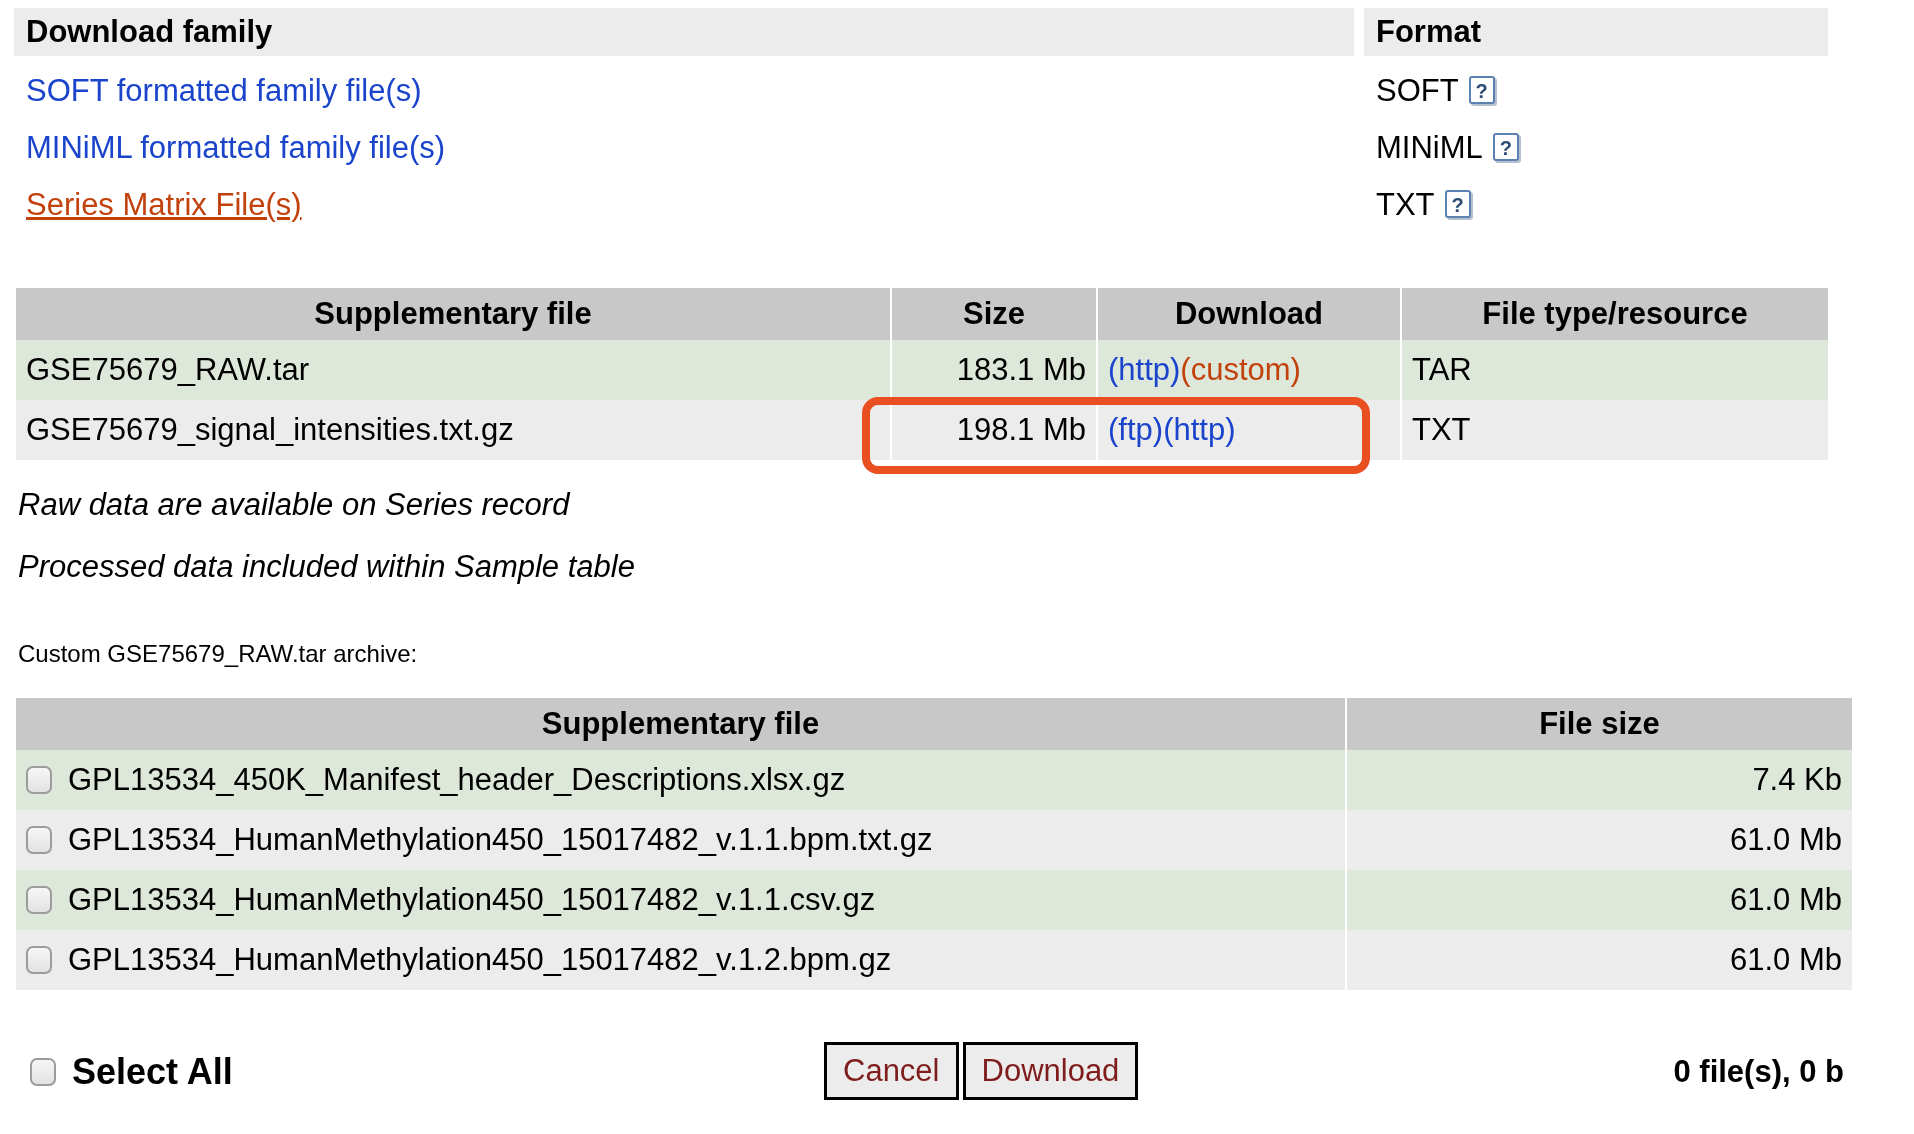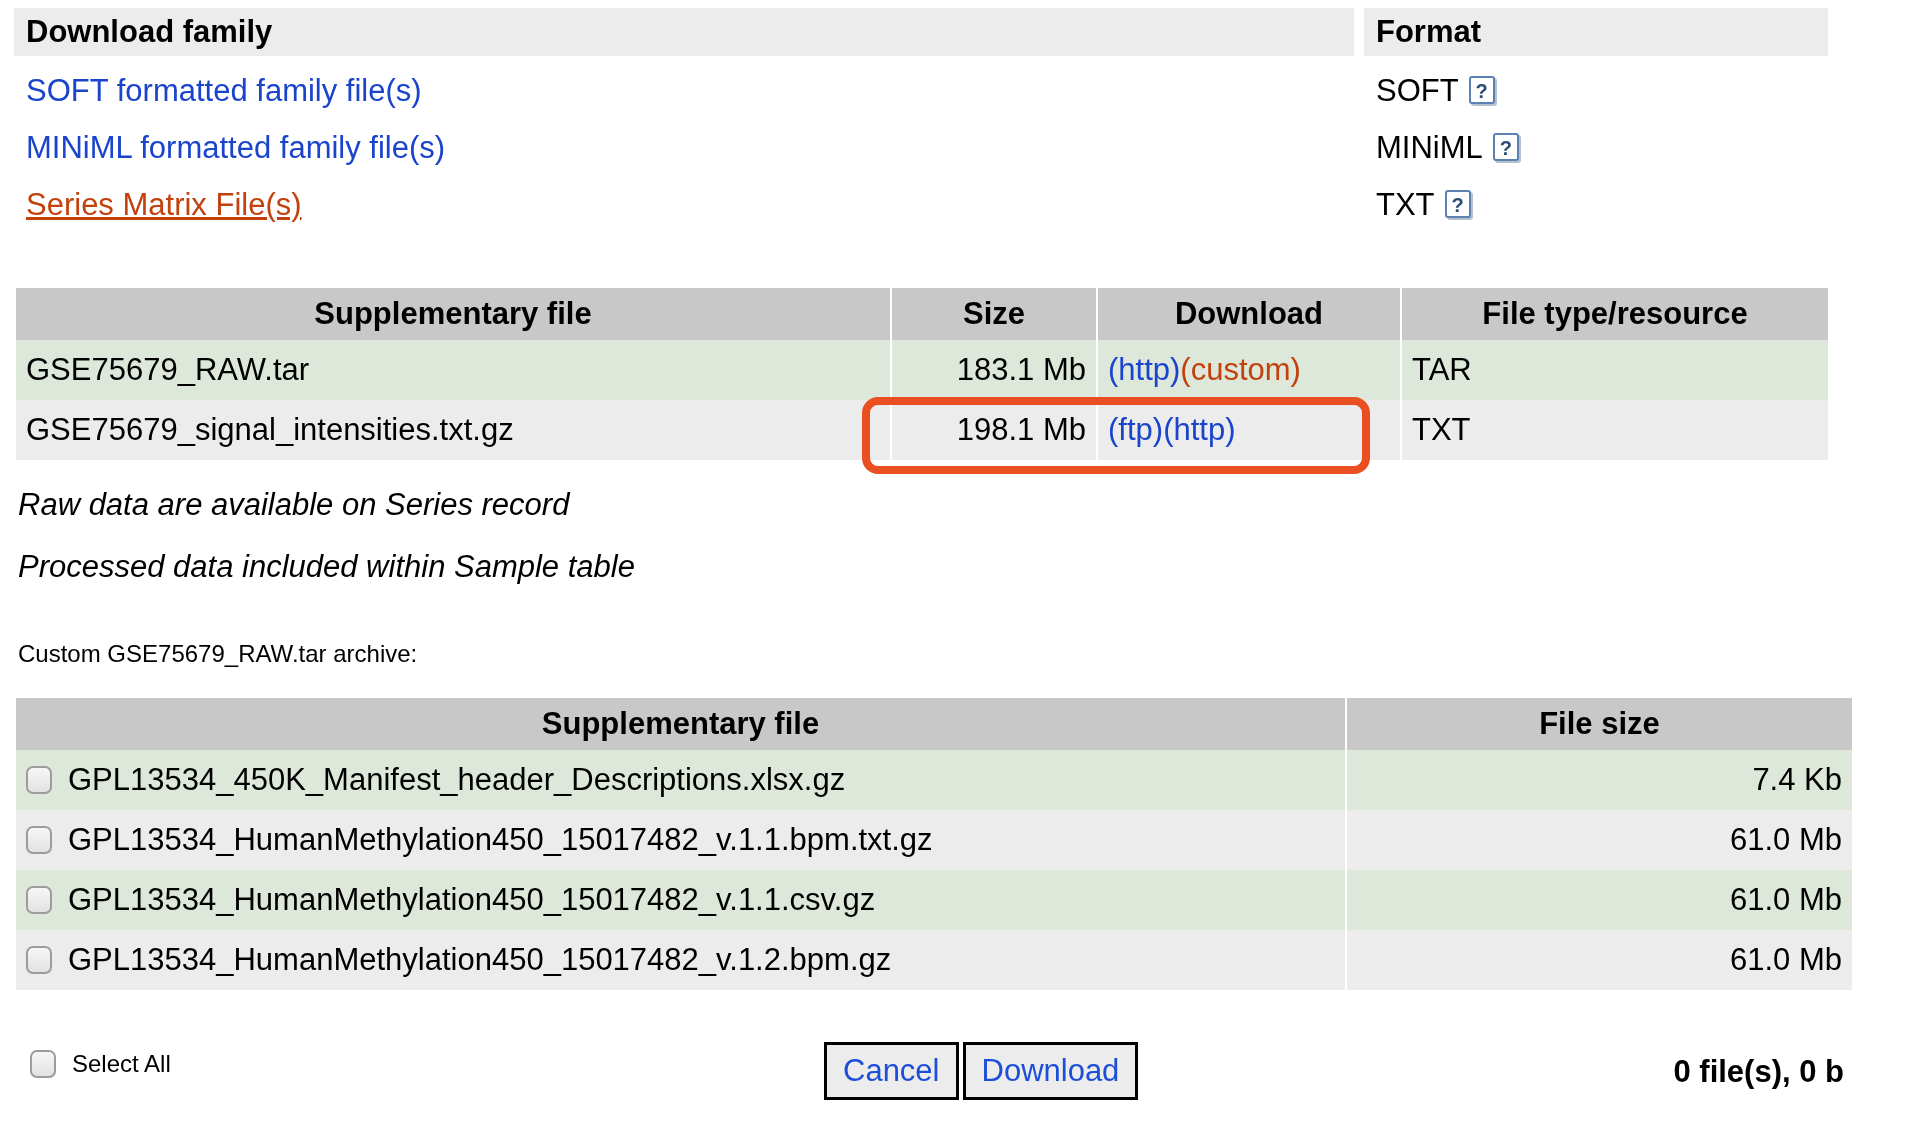--- a/index.html
+++ b/index.html
@@ -203,41 +203,41 @@
   .footer {
     position: absolute;
     left: 14px;
     top: 1042px;
     width: 1838px;
     height: 72px;
   }
   .select-all {
     position: absolute;
     left: 16px;
-    top: 0;
-    font-weight: normal;
-    font-size: 24px;
+    top: 8px;
+    font-weight: bold;
+    font-size: 36px;
     line-height: 44px;
     white-space: nowrap;
   }
   .btn-group {
     position: absolute;
     left: 810px;
     top: 0;
   }
   .btn {
     display: inline-block;
     background: #ececec;
     border: 3px solid #000000;
     font-size: 31px;
     line-height: 52px;
     padding: 0 16px;
     margin-right: 4px;
     font-family: "Liberation Sans", sans-serif;
-    color: #1d4ed8;
+    color: #7f1d1d;
     cursor: pointer;
   }
   .file-count {
     position: absolute;
     right: 8px;
     top: 8px;
     font-weight: bold;
     font-size: 31px;
     line-height: 44px;
     white-space: nowrap;

